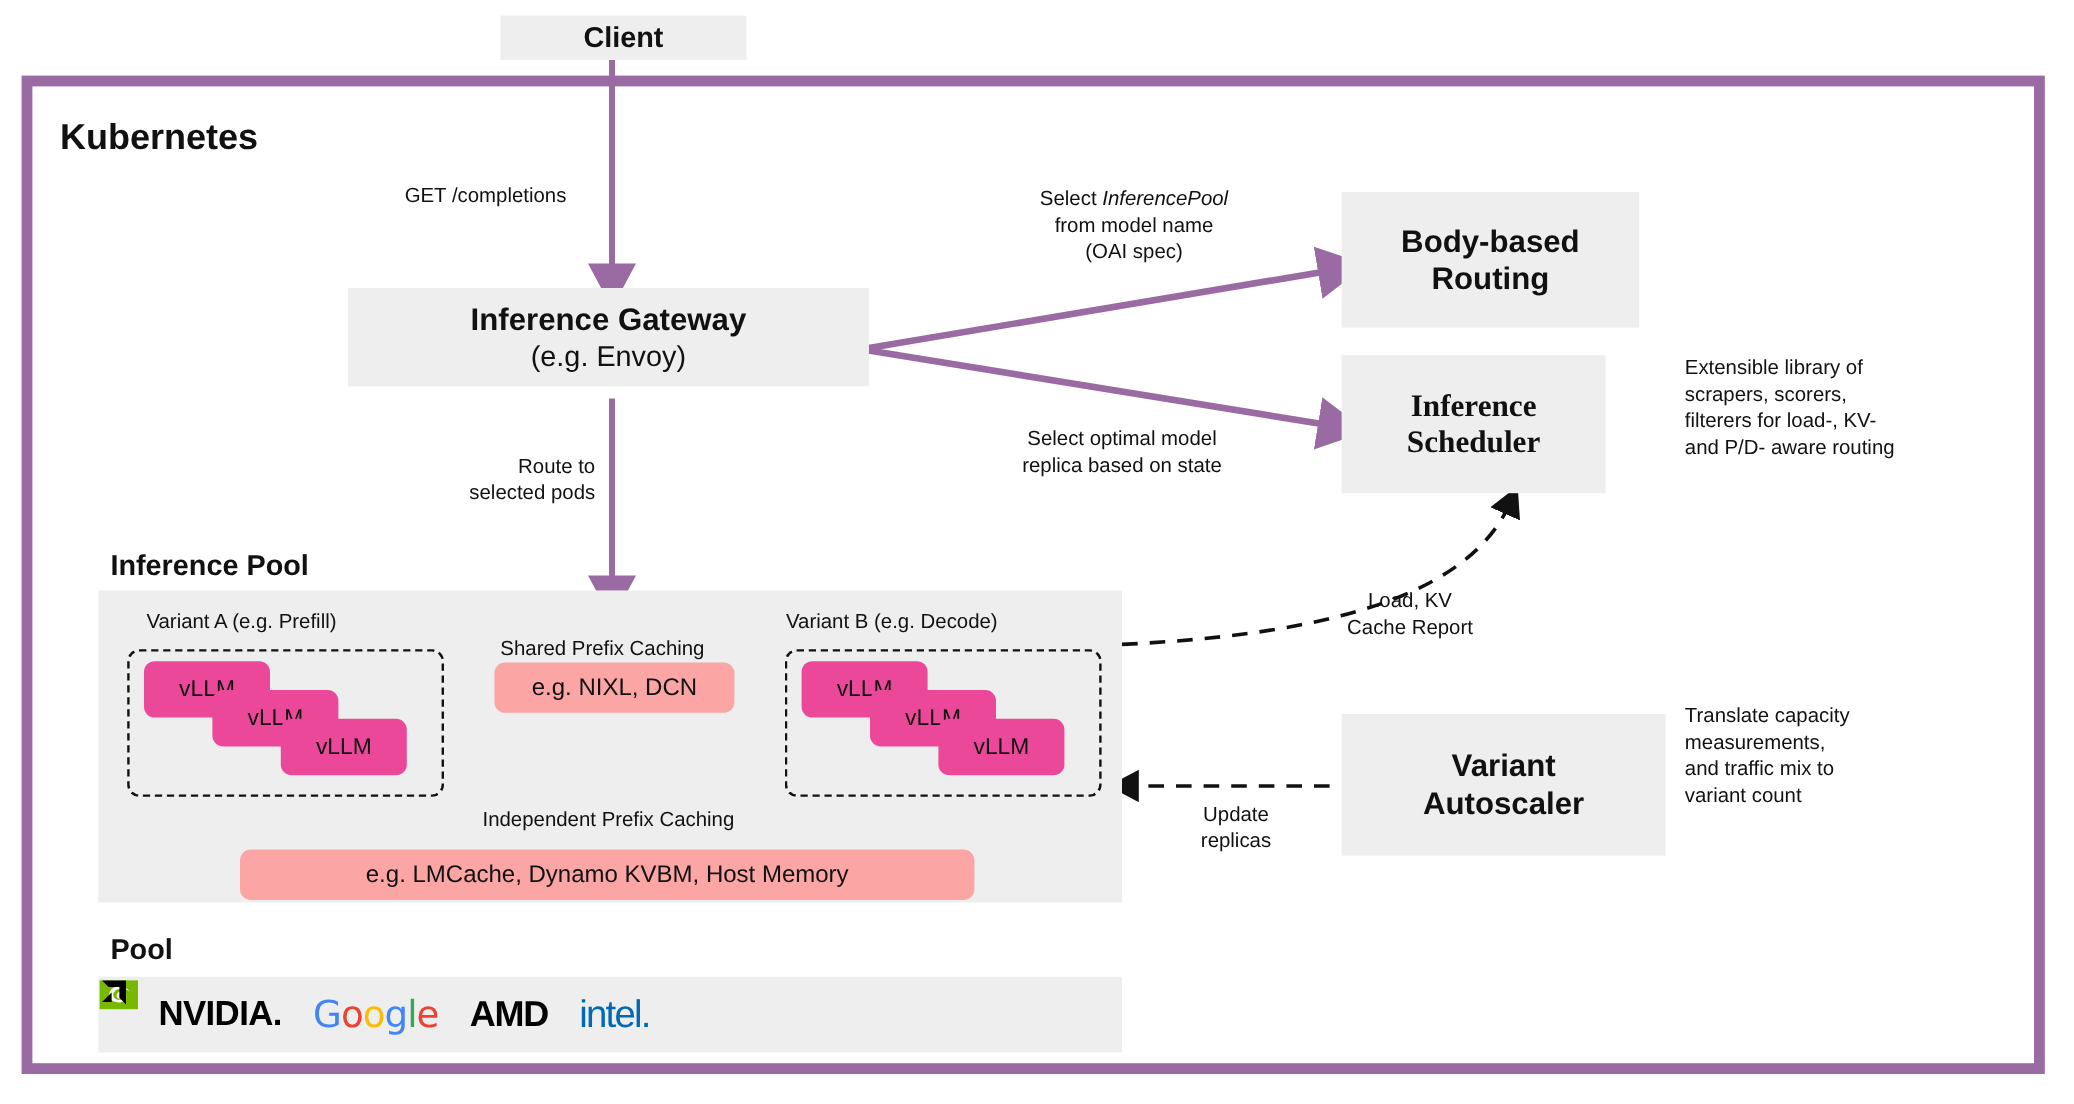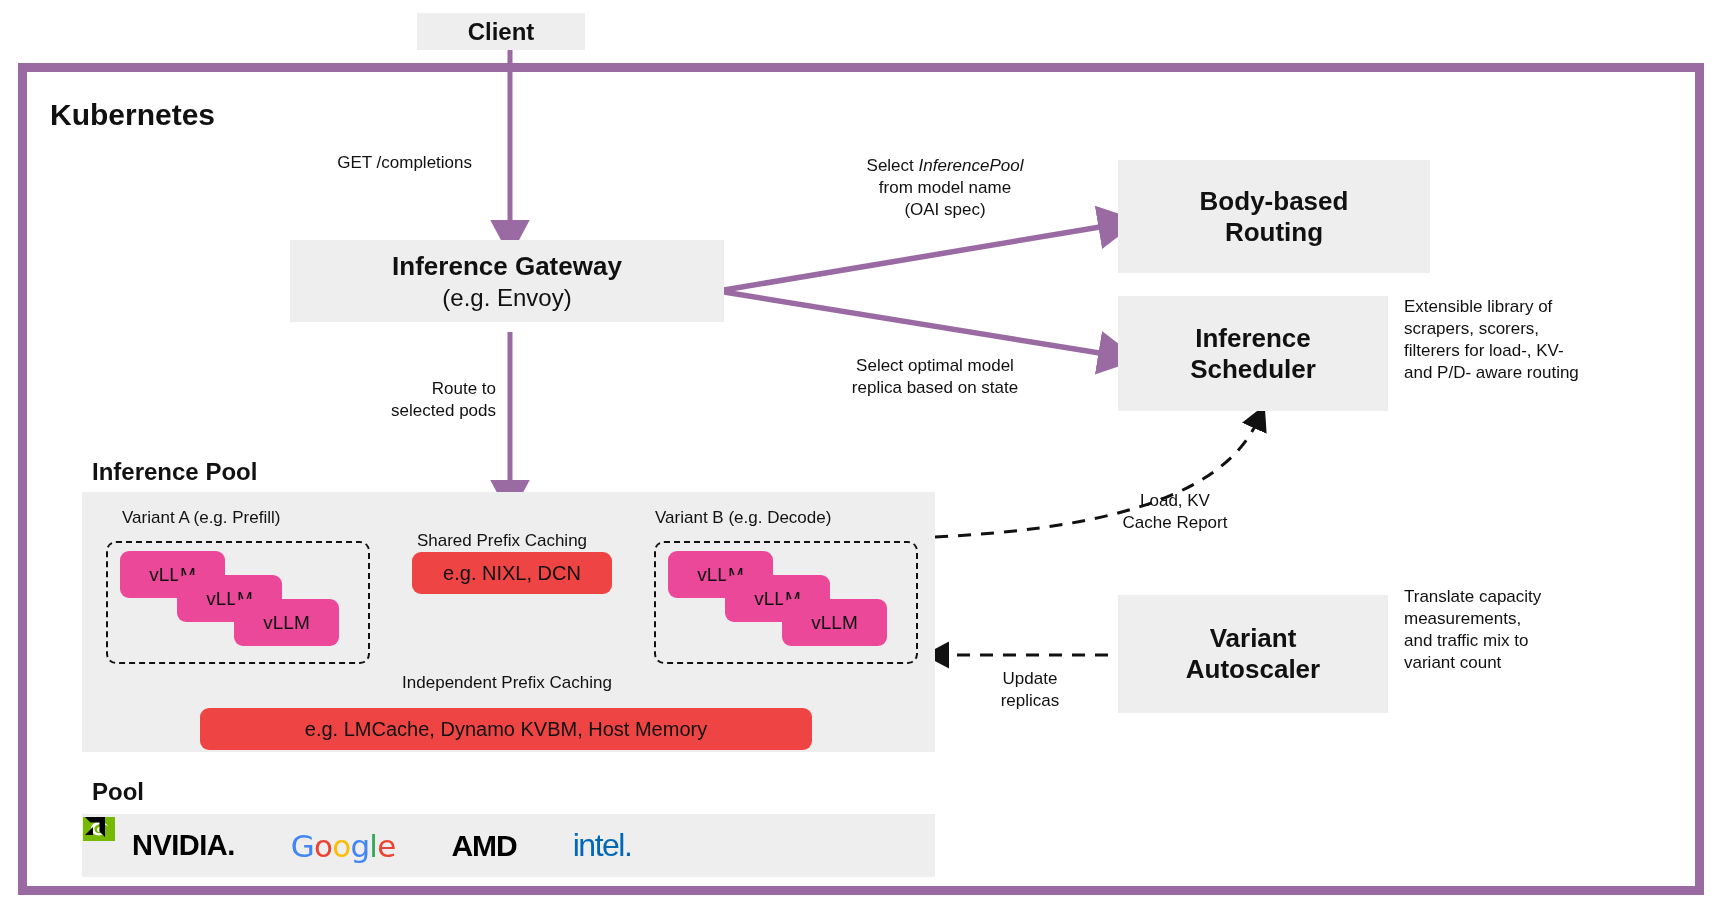--- a/index.html
+++ b/index.html
@@ -13,24 +13,24 @@
   .t24{font-size:24px;}
   .t26{font-size:26px;}
   .lbl{line-height:1.28;text-align:center;}
   .lblL{line-height:1.3;text-align:left;}
   .k-border{border:9px solid #9a6ba3;background:transparent;}
   .vllm{background:#ec4899;border-radius:9px;display:flex;align-items:center;
         justify-content:center;font-size:19px;color:#111;}
   .vllm span{position:relative;}
   .dashbox{border:2.5px dashed #111111;border-radius:10px;background:transparent;}
   .poolbg{background:#eeeeee;}
-  .cachebar{background:#ef4444;border-radius:9px;display:flex;align-items:center;
+  .cachebar{background:#fca5a5;border-radius:9px;display:flex;align-items:center;
             justify-content:center;font-size:20px;}
   svg{position:absolute;left:0;top:0;overflow:visible;}
-  .logos{background:#eeeeee;display:flex;align-items:center;gap:56px;padding-left:50px;}
+  .logos{background:#eeeeee;display:flex;align-items:center;gap:26px;padding-left:50px;}
   .sect-h{font-weight:bold;font-size:24px;}
 </style>
 </head>
 <body>
 
 <svg width="1728" height="920">
   <defs>
     <marker id="pArrow" markerWidth="10" markerHeight="10" refX="2.5" refY="4" orient="auto" markerUnits="strokeWidth">
       <path d="M0,0 L0,8 L7.5,4 z" fill="#9a6ba3"></path>
     </marker>
@@ -60,21 +60,21 @@
 
   <line x1="231" y1="664" x2="231" y2="712" stroke="#111111" stroke-width="3.5" marker-start="url(#bArrow)" marker-end="url(#bArrow)"></line>
 
   <line x1="781" y1="664" x2="781" y2="712" stroke="#111111" stroke-width="3.5" marker-start="url(#bArrow)" marker-end="url(#bArrow)"></line>
 </svg>
 
 <div class="abs k-border" style="left:18px;top:63px;width:1686px;height:832px;"></div>
 
 <div class="abs sect-h" style="left:50px;top:98px;font-size:30px;">Kubernetes</div>
 
-<div class="abs graybox" style="left:417px;top:13px;width:168px;height:37px;">
+<div class="abs graybox" style="left:417px;top:13px;width:205px;height:37px;">
   <div class="title t24">Client</div>
 </div>
 
 <div class="abs lbl t21" style="left:272px;top:152px;width:200px;text-align:right;">GET /completions</div>
 
 <div class="abs graybox" style="left:290px;top:240px;width:434px;height:82px;">
   <div class="title t26">Inference Gateway</div>
   <div class="t24" style="margin-top:2px;">(e.g. Envoy)</div>
 </div>
 
@@ -89,26 +89,26 @@
   </div>
   <div>from model name</div>
   <div>(OAI spec)</div>
 </div>
 
 <div class="abs lbl t21" style="left:750px;top:355px;width:370px;">
   <div>Select optimal model</div>
   <div>replica based on state</div>
 </div>
 
-<div class="abs graybox" style="left:1118px;top:160px;width:312px;height:113px;">
+<div class="abs graybox" style="left:1118px;top:160px;width:248px;height:113px;">
   <div class="title t26">Body-based</div>
   <div class="title t26">Routing</div>
 </div>
 
-<div class="abs graybox" style="left:1118px;top:296px;width:270px;height:115px;">
+<div class="abs graybox" style="left:1118px;top:296px;width:220px;height:115px;font-family:Liberation Serif, serif;">
   <div class="title t26">Inference</div>
   <div class="title t26">Scheduler</div>
 </div>
 
 <div class="abs lblL t21" style="left:1404px;top:296px;width:300px;">
   <div>Extensible library of</div>
   <div>scrapers, scorers,</div>
   <div>filterers for load-, KV-</div>
   <div>and P/D- aware routing</div>
 </div>

